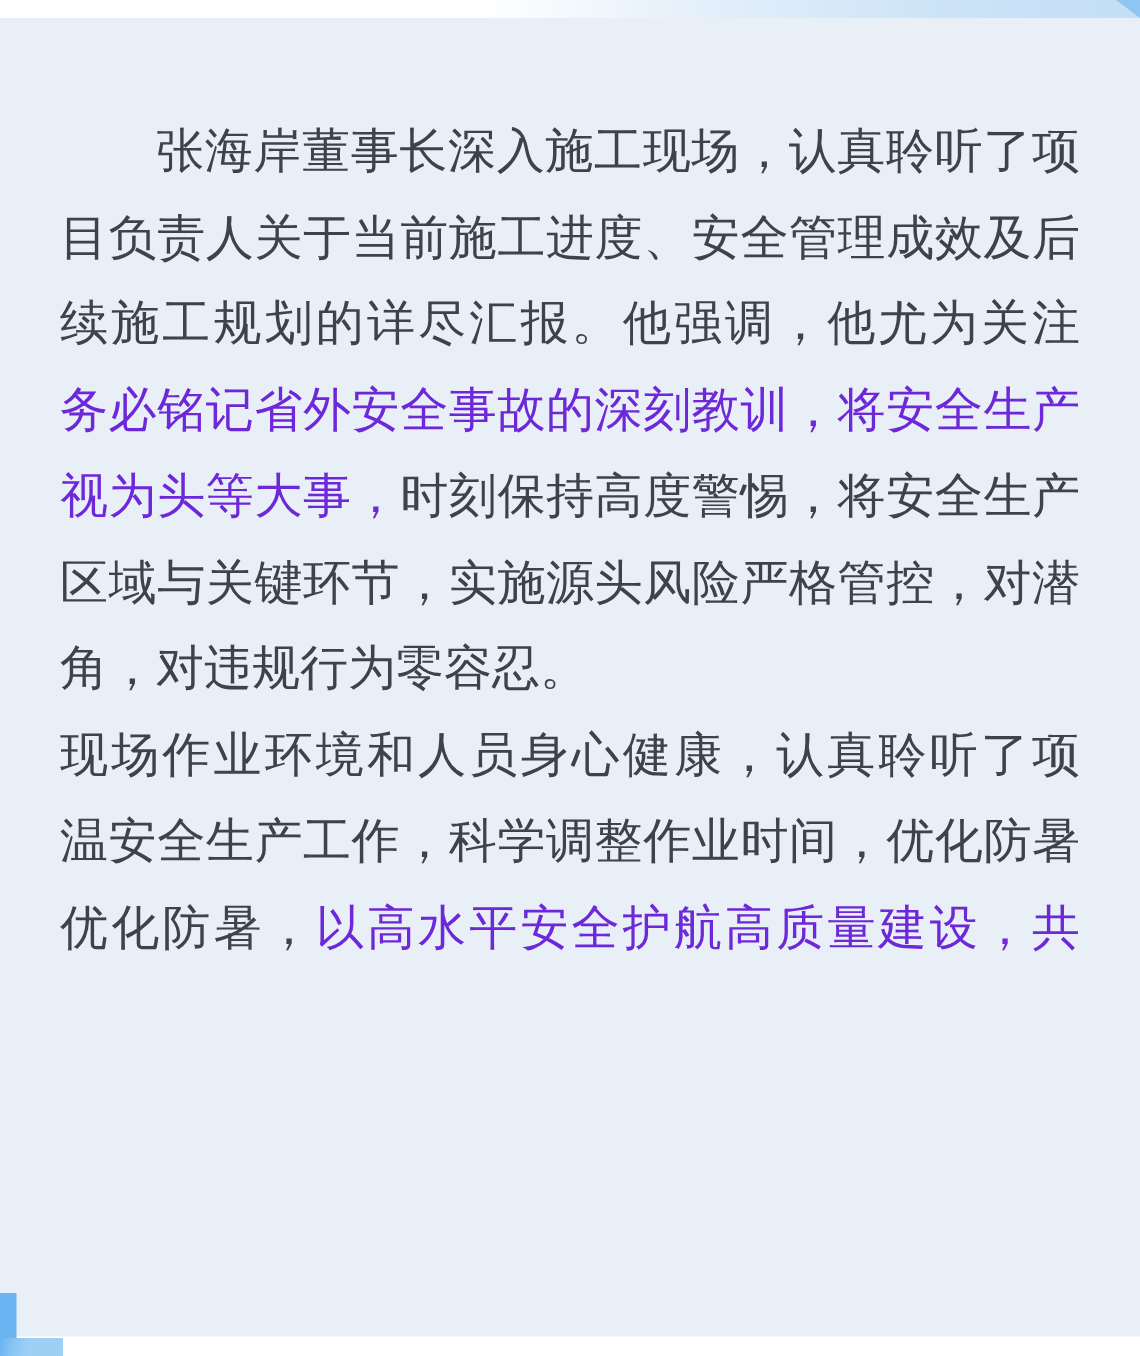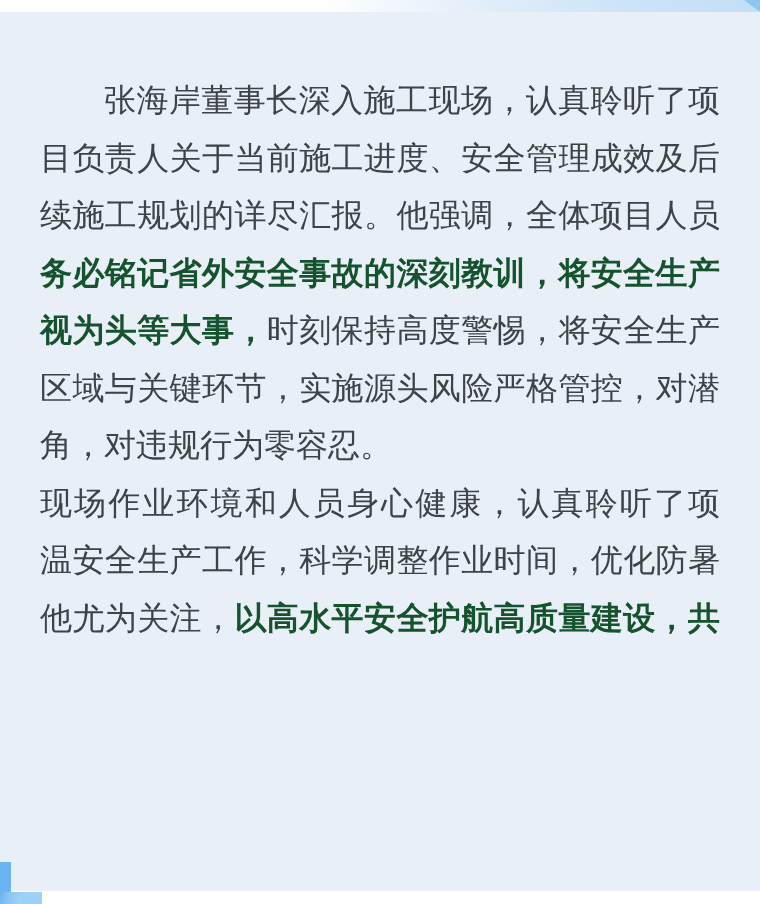--- a/index.html
+++ b/index.html
@@ -50,21 +50,21 @@
     text-align-last: justify;
     white-space: nowrap;
     letter-spacing: 0;
   }
   .line.end {
     text-align: right;
     text-align-last: left;
   }
   .line.indent { padding-left: 64px; }
   .p2-start { margin-top: 17px; }
-  .bold { font-weight: 700; color: #14532d; }
+  .bold { font-weight: 400; color: #6d28d9; }
   
   .ribbon-v {
     position: absolute;
     left: 0; top: 862px;
     width: 11px; height: 30px;
     background: #6ab4f1;
   }
   .ribbon-h {
     position: absolute;
     left: 0; top: 892px;
@@ -78,29 +78,29 @@
 <div class="page">
 
   <div class="top-strip"></div>
   <div class="fold-triangle"></div>
 
   <div class="panel">
     <div class="content">
 
       <div class="line indent"><span>张海岸董事长深入施工现场，认真聆听了项</span></div>
       <div class="line"><span>目负责人关于当前施工进度、安全管理成效及后</span></div>
-      <div class="line"><span>续施工规划的详尽汇报。他强调，全体项目人员</span></div>
+      <div class="line"><span>续施工规划的详尽汇报。他强调，他尤为关注</span></div>
       <div class="line"><span class="bold">务必铭记省外安全事故的深刻教训，将安全生产</span></div>
       <div class="line"><span class="bold">视为头等大事，</span><span>时刻保持高度警惕，将安全生产</span></div>
       <div class="line"><span>区域与关键环节，实施源头风险严格管控，对潜</span></div>
       <div class="line end"><span>角，对违规行为零容忍。</span></div>
 
       <div class="line"><span>现场作业环境和人员身心健康，认真聆听了项</span></div>
       <div class="line"><span>温安全生产工作，科学调整作业时间，优化防暑</span></div>
-      <div class="line"><span>他尤为关注，</span><span class="bold">以高水平安全护航高质量建设，共</span></div>
+      <div class="line"><span>优化防暑，</span><span class="bold">以高水平安全护航高质量建设，共</span></div>
 
     </div>
   </div>
 
   <div class="ribbon-v"></div>
   <div class="ribbon-h"></div>
 
 </div>
 
 </body></html>

